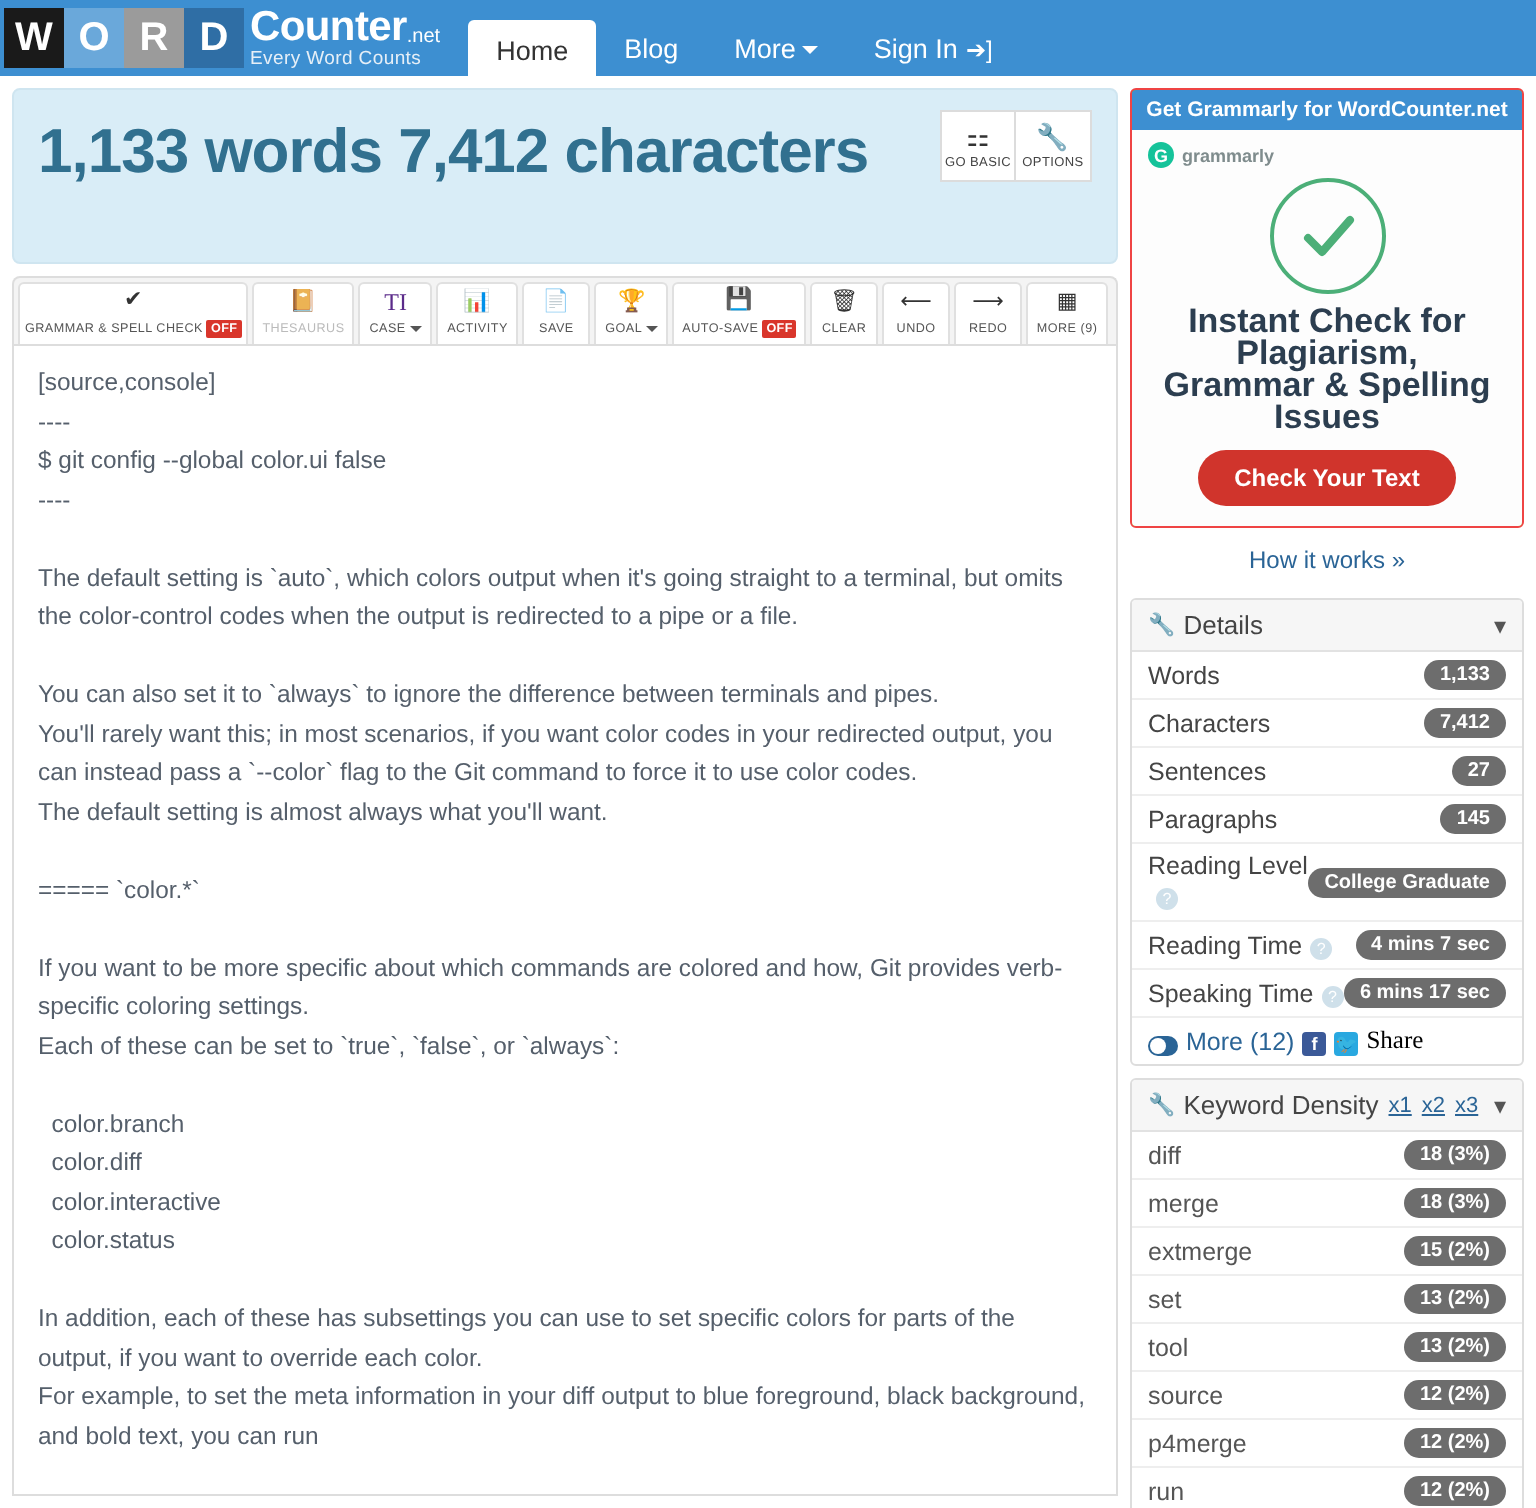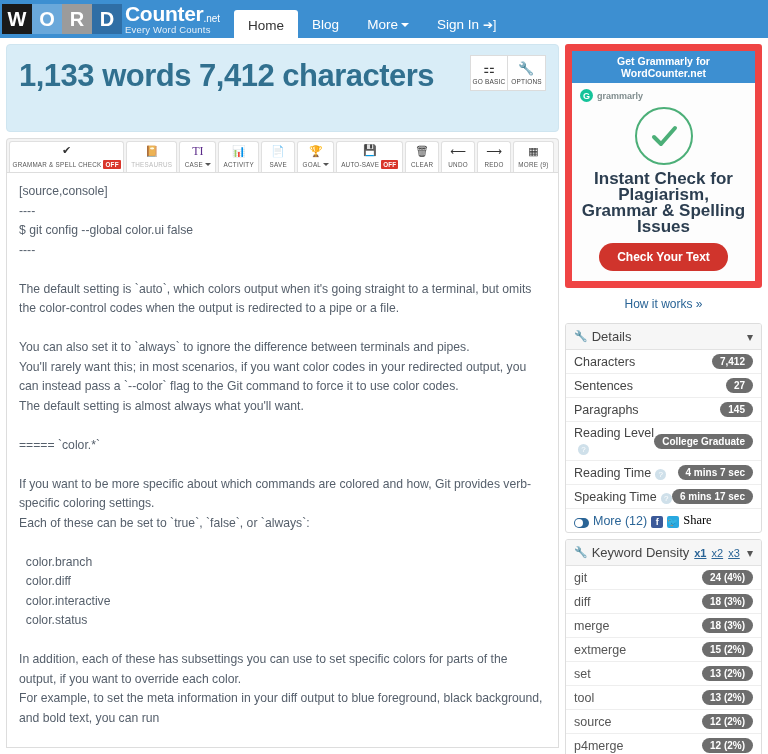--- a/index.html
+++ b/index.html
@@ -178,21 +178,21 @@
     overflow: hidden;
     font-size: 12.2px;
     line-height: 19.5px;
     color: #555f6b;
     white-space: pre-wrap;
     font-family: "Liberation Sans", sans-serif;
   }
 
   
   .gram-card {
-    border: 7px solid #ef4444;
+    border: 1px solid #ef4444;
     border-radius: 3px;
     background: #84cc16;
     overflow: hidden;
   }
   .gram-head {
     background: #3d8fd1;
     color: #ffffff;
     font-size: 10.5px;
     font-weight: bold;
     text-align: center;
@@ -251,21 +251,21 @@
     padding: 5px 8px;
     display: flex; align-items: center;
     font-size: 13px; color: #444444;
   }
   .panel-head .wrench { margin-right: 4px; font-size: 11px; color: #555; }
   .panel-head .ptitle { font-weight: normal; }
   .panel-head .xlinks { margin-left: 5px; display: flex; gap: 5px; }
   .panel-head .xlink {
     font-size: 11px; color: #2a6496; text-decoration: underline; cursor: pointer;
   }
-  .panel-head .xlink.active { font-weight: bold; color: #2a6496; }
+  .panel-head .xlink.active { font-weight: normal; color: #2a6496; }
   .panel-head .chev { margin-left: auto; color: #555; font-size: 12px; cursor: pointer; }
 
   .prow {
     display: flex; align-items: center;
     padding: 4px 8px;
     border-bottom: 1px solid #eeeeee;
     font-size: 12.5px;
     color: #444444;
     min-height: 23px;
   }
@@ -466,20 +466,24 @@
     </div>
     <div class="gram-how">How it works »</div>
 
     <div class="panel">
       <div class="panel-head">
         <span class="wrench">🔧</span>
         <span class="ptitle">Details</span>
         <span class="chev">▾</span>
       </div>
       <div class="prow">
+        <span class="plabel">Words</span>
+        <span class="badge">1,133</span>
+      </div>
+      <div class="prow">
         <span class="plabel">Characters</span>
         <span class="badge">7,412</span>
       </div>
       <div class="prow">
         <span class="plabel">Sentences</span>
         <span class="badge">27</span>
       </div>
       <div class="prow">
         <span class="plabel">Paragraphs</span>
         <span class="badge">145</span>
@@ -512,24 +516,20 @@
         <span class="wrench">🔧</span>
         <span class="ptitle">Keyword Density</span>
         <span class="xlinks">
           <span class="xlink active">x1</span>
           <span class="xlink">x2</span>
           <span class="xlink">x3</span>
         </span>
         <span class="chev">▾</span>
       </div>
       <div class="prow">
-        <span class="kw-label">git</span>
-        <span class="badge">24 (4%)</span>
-      </div>
-      <div class="prow">
         <span class="kw-label">diff</span>
         <span class="badge">18 (3%)</span>
       </div>
       <div class="prow">
         <span class="kw-label">merge</span>
         <span class="badge">18 (3%)</span>
       </div>
       <div class="prow">
         <span class="kw-label">extmerge</span>
         <span class="badge">15 (2%)</span>

